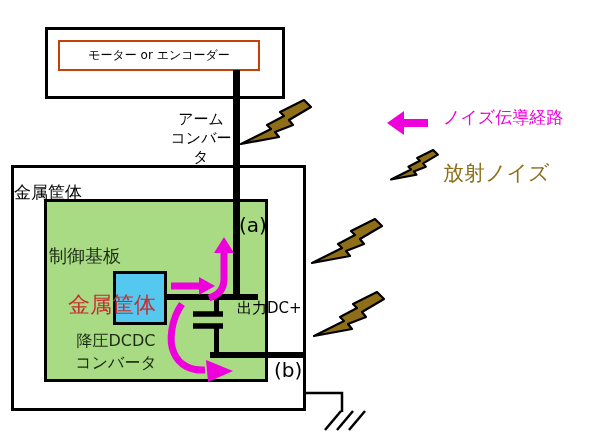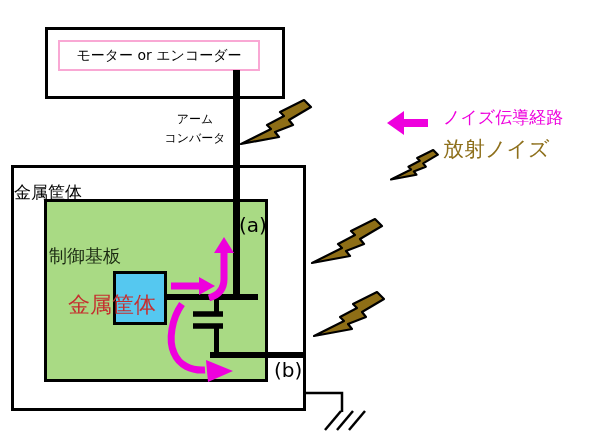--- a/index.html
+++ b/index.html
@@ -2,41 +2,41 @@
 <html style="--magenta: #ee00dd; --bolt_fill: #8e6e16; --bolt_text: #8e701c; --board_green: #a9da84; --noise_cyan: #55c8f0; --noise_text_red: #c52f2f; --board_text: #1b2a12;"><head>
 <meta charset="utf-8">
 <style>
   html,body{margin:0;padding:0;background:#fff;}
   #stage{
     position:relative;width:600px;height:432px;background:#fff;overflow:hidden;
     font-family:"DejaVu Sans","Liberation Sans",sans-serif;color:#000;
   }
   .box{position:absolute;box-sizing:border-box;background:#fff;}
   .arm-box{left:45px;top:27px;width:240px;height:72px;border:3px solid #000;}
-  .motor-box{left:58px;top:40px;width:202px;height:31px;border:2px solid #f9a8d4;
-    display:flex;align-items:center;justify-content:center;font-size:14px;}
+  .motor-box{left:58px;top:40px;width:202px;height:31px;border:2px solid #c2410c;
+    display:flex;align-items:center;justify-content:center;font-size:12px;}
   .metal-box{left:11px;top:165px;width:295px;height:246px;border:3px solid #000;}
   .green-box{left:44px;top:199px;width:224px;height:183px;border:3px solid #000;
     background:var(--board_green,#a9da84);}
   .cyan-box{left:113px;top:271px;width:54px;height:54px;border:3px solid #000;
     background:var(--noise_cyan,#55c8f0);z-index:2;}
   .lbl{position:absolute;white-space:nowrap;z-index:4;}
   .arm-label{left:34px;top:3px;font-size:17px;}
-  .cable-label{left:164px;top:110px;width:62px;text-align:center;
-    font-size:12px;line-height:19px;white-space:normal;}
+  .cable-label{left:170px;top:110px;width:62px;text-align:center;
+    font-size:15px;line-height:19px;white-space:normal;}
   .metal-label{left:14px;top:140px;font-size:17px;margin-top:41px;}
   .board-label{left:49px;top:202px;font-size:18px;color:var(--board_text,#1b2a12);margin-top:42px;}
   .a-label{left:239px;top:213px;font-size:20px;}
   .b-label{left:274px;top:358px;font-size:20px;}
   .noise-label{left:68px;top:290px;font-size:22px;color:var(--noise_text_red,#c52f2f);z-index:6;}
   .output-label{left:237px;top:299px;font-size:15px;z-index:3;}
   .converter-label{left:66px;top:330px;width:100px;text-align:center;
     font-size:16px;line-height:22px;white-space:normal;color:var(--board_text,#1b2a12);}
   .legend-conduction{left:443px;top:106px;font-size:17px;color:var(--magenta,#ee00dd);}
-  .legend-radiation{left:443px;top:135px;font-size:21px;color:var(--bolt_text,#8e701c);}
+  .legend-radiation{left:443px;top:159px;font-size:21px;color:var(--bolt_text,#8e701c);}
   svg.overlay{position:absolute;left:0;top:0;z-index:5;pointer-events:none;}
 </style>
 </head>
 <body>
 
 <div id="stage">
 
   <div class="box arm-box"></div>
   <div class="box motor-box">
     <span>モーター or エンコーダー</span>
@@ -45,20 +45,23 @@
   <div class="box green-box"></div>
   <div class="box cyan-box"></div>
 
   <div class="lbl cable-label"><span>アーム</span><br>
     <span>コンバータ</span></div>
   <div class="lbl metal-label">金属筐体</div>
   <div class="lbl board-label">制御基板</div>
   <div class="lbl a-label">(a)</div>
   <div class="lbl b-label">(b)</div>
   <div class="lbl noise-label">金属筐体</div>
+  <div class="lbl output-label">出力DC+</div>
+  <div class="lbl converter-label"><span>降圧DCDC</span><br>
+    <span>コンバータ</span></div>
   <div class="lbl legend-conduction">ノイズ伝導経路</div>
   <div class="lbl legend-radiation">放射ノイズ</div>
 
   <svg class="overlay" width="600" height="432" viewBox="0 0 600 432">
 
     <line x1="236.5" y1="70" x2="236.5" y2="298" stroke="#000" stroke-width="7"></line>
 
     <line x1="167" y1="297" x2="258" y2="297" stroke="#000" stroke-width="6"></line>
 
     <g>

